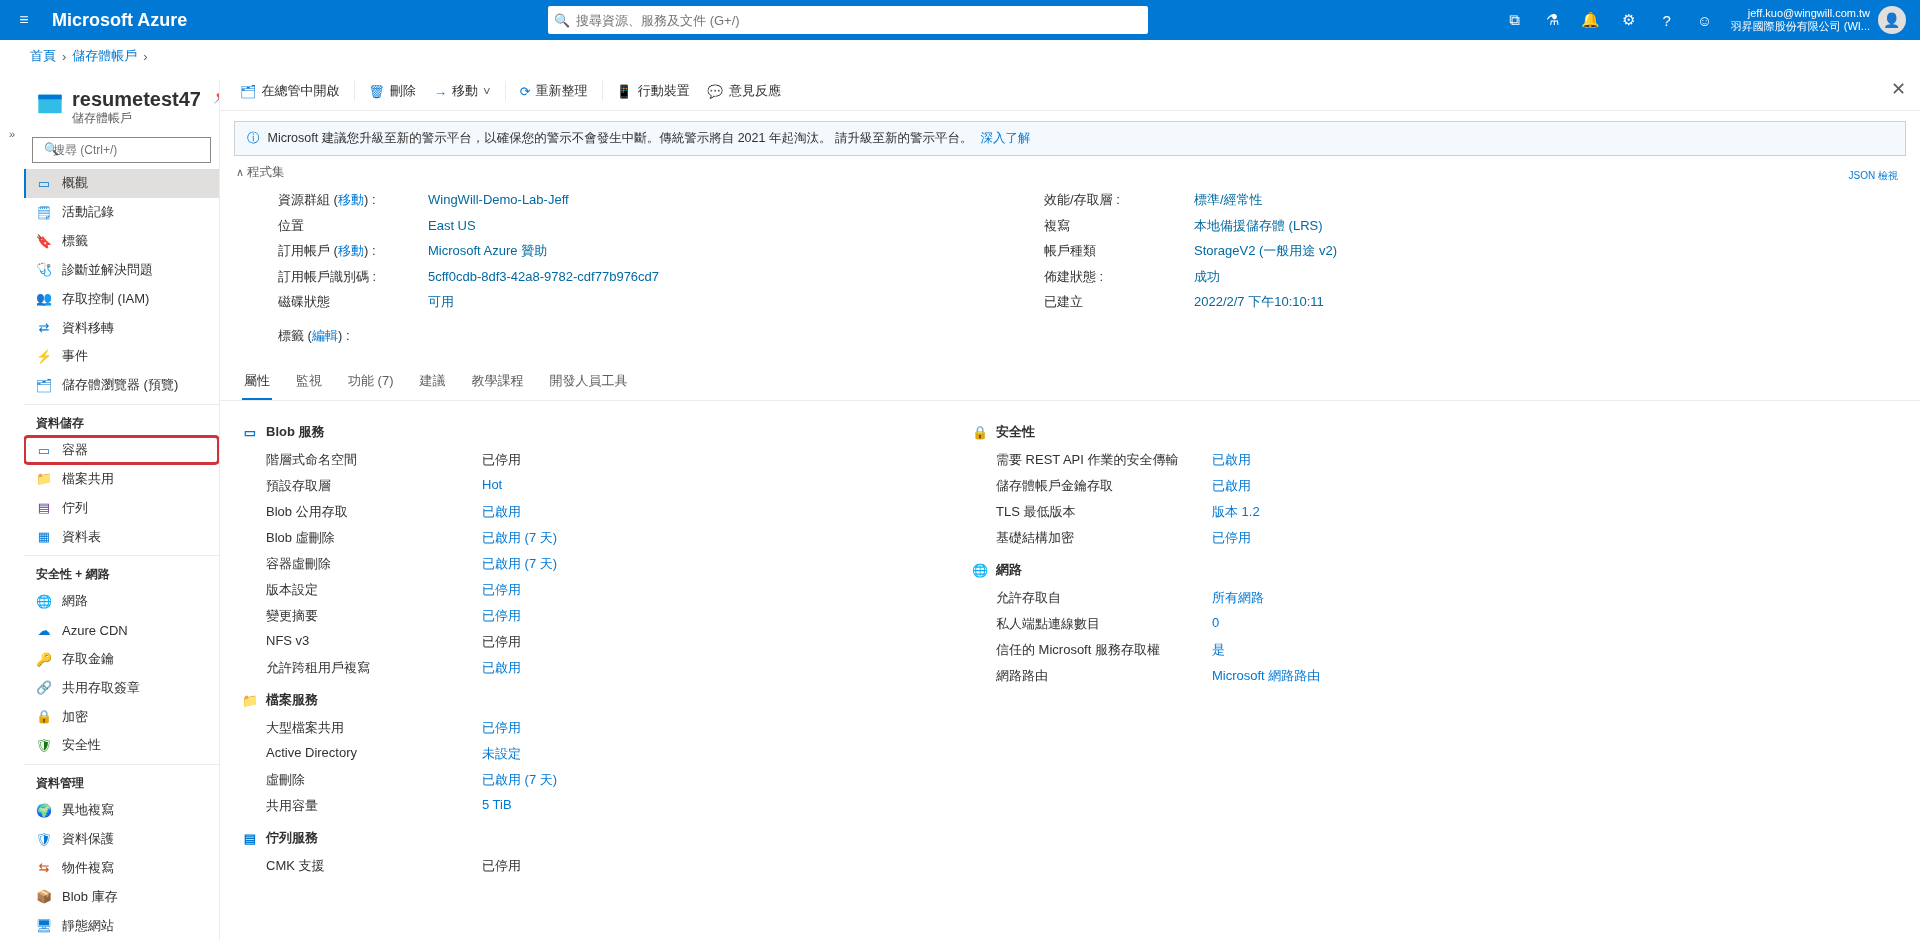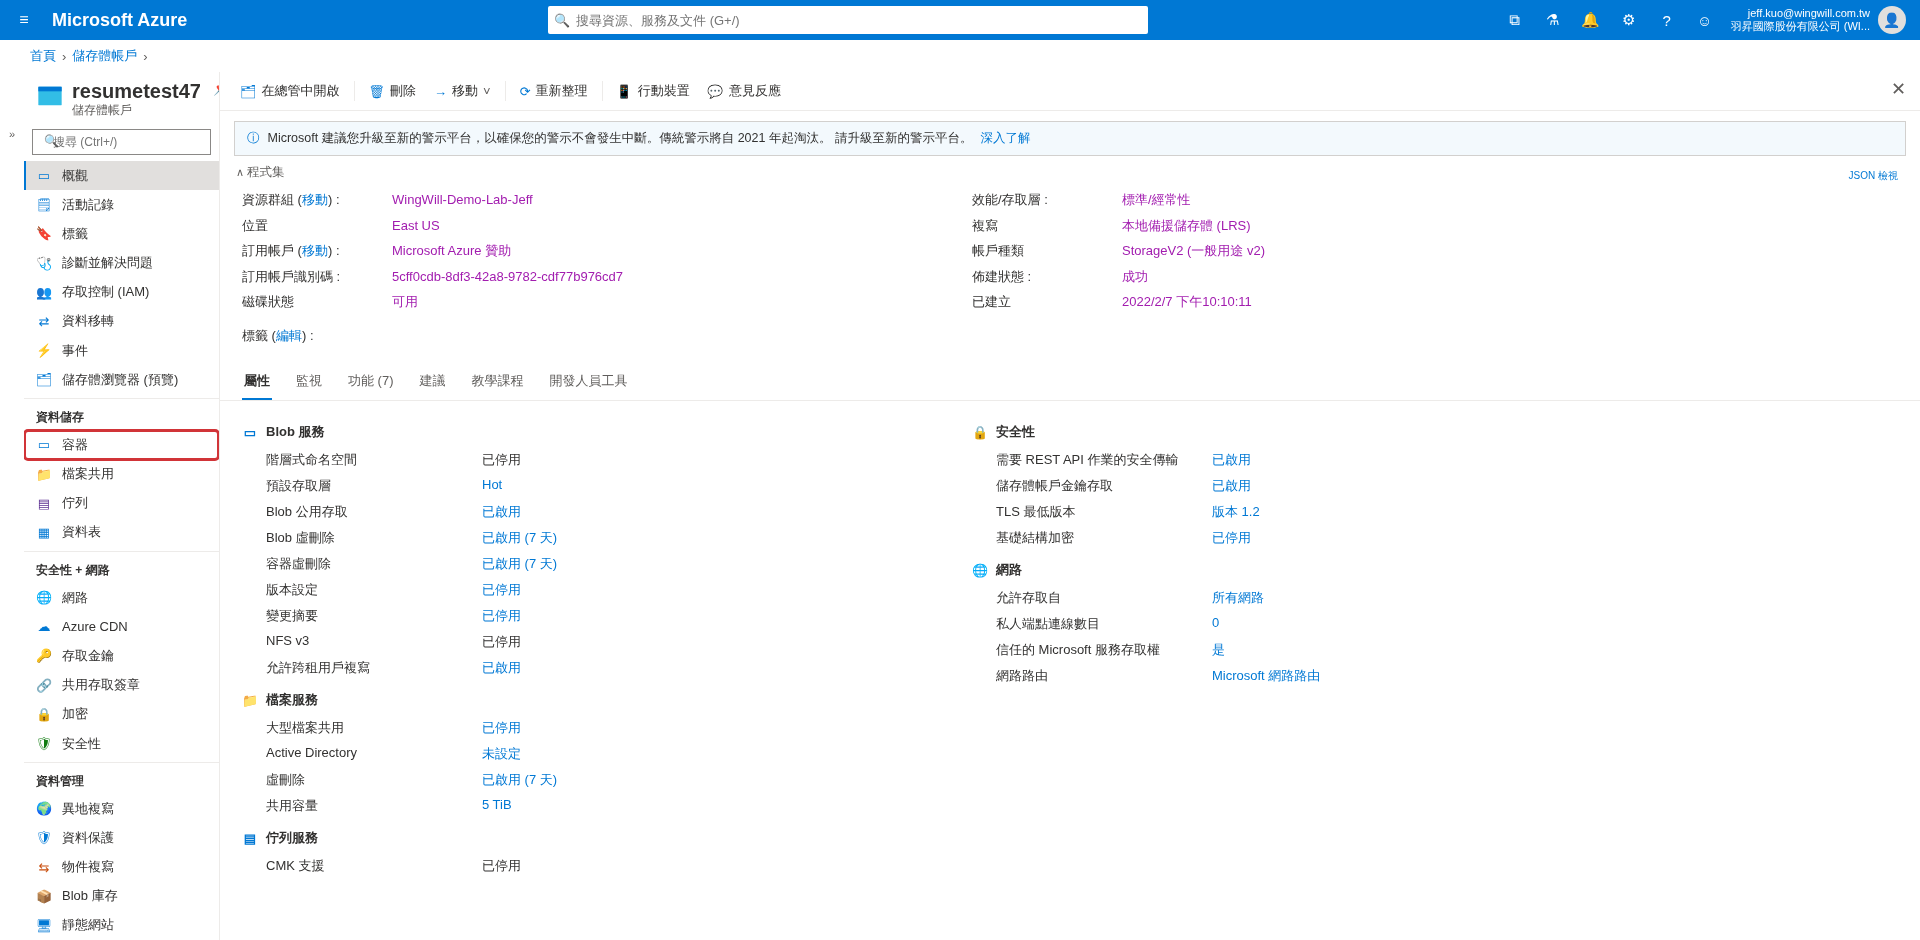--- a/index.html
+++ b/index.html
@@ -60,30 +60,30 @@
 
 .banner { margin:10px 14px 6px; border:1px solid #d2d0ce; background:#f3f9fd; padding:8px 12px; font-size:12.5px; display:flex; align-items:center; gap:8px; }
 .banner .bi { color:#0078d4; }
 
 
 .essen { padding:2px 16px; font-size:12.5px; color:#605e5c; cursor:pointer; }
 .essen::before { content:"∧ "; color:#605e5c; font-size:11px; }
 
 
 .two-col { display:flex; padding:4px 22px 10px; gap:80px; font-size:13px; }
-.col { flex:1; max-width:650px; }
+.col { flex:1; max-width:650px;margin-left:36px; }
 .prow { display:flex; padding:3px 0; line-height:1.5; }
 .plabel { width:150px; color:#323130; }
-.pval { flex:1; color:#a21caf; }
+.pval { flex:1; color:#0369a1; }
 .jsonlink { margin-left:auto; padding-right:22px; font-size:10px; }
 
 
 .tabs { display:flex; gap:22px; padding:0 22px; border-bottom:1px solid #edebe9; margin-top:6px; }
 .tab { padding:8px 2px; font-size:13px; cursor:pointer; color:#605e5c; border-bottom:2px solid transparent; }
-.tab.active { color:#323130; border-bottom-color:#0078d4; font-weight:700; }
+.tab.active { color:#323130; border-bottom-color:#0078d4; font-weight:400; }
 
 
 .details { display:flex; padding:12px 22px 40px; gap:80px; overflow-y:auto; flex:1; }
 .dcol { flex:1; max-width:650px; }
 .dgroup-hd { display:flex; align-items:center; gap:8px; font-weight:600; color:#323130; padding:10px 0 6px; font-size:13px; }
 .dgroup-hd .gico { width:16px; height:16px; display:flex; align-items:center; justify-content:center; color:#0078d4; }
 .drow { display:flex; padding:4px 0 4px 24px; font-size:13px; }
 .dlabel { width:216px; color:#323130; }
 
 
@@ -127,21 +127,21 @@
 <div class="crumbs">
   <a>首頁</a>
   <span class="sep">›</span>
   <a>儲存體帳戶</a>
   <span class="sep">›</span>
 </div>
 
 <div class="page">
   <div class="expand-col">»</div>
 
-  <div class="sidebar" style="position:relative;">
+  <div class="sidebar" style="position:relative;margin-top:8px;">
 
     <div class="hdr">
       <div class="res-icon">
         <svg viewBox="0 0 24 24">
             <rect x="2" y="4" width="20" height="16" rx="1" fill="#32bde6"></rect>
             <rect x="2" y="4" width="20" height="4" fill="#0078d4"></rect>
           </svg>
       </div>
       <div>
         <div class="hdr-title">resumetest47</div>

